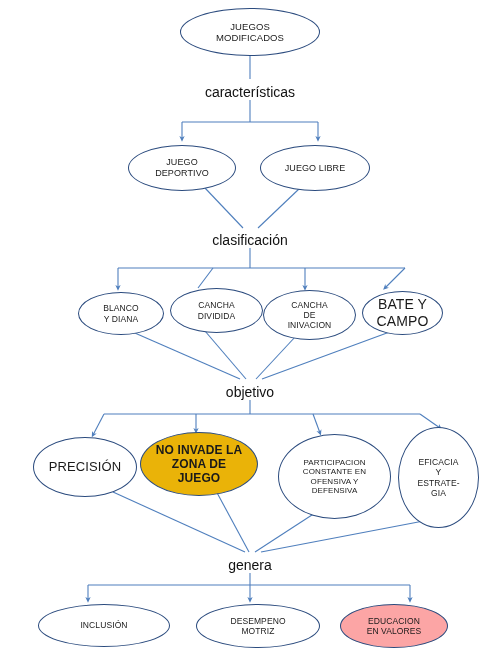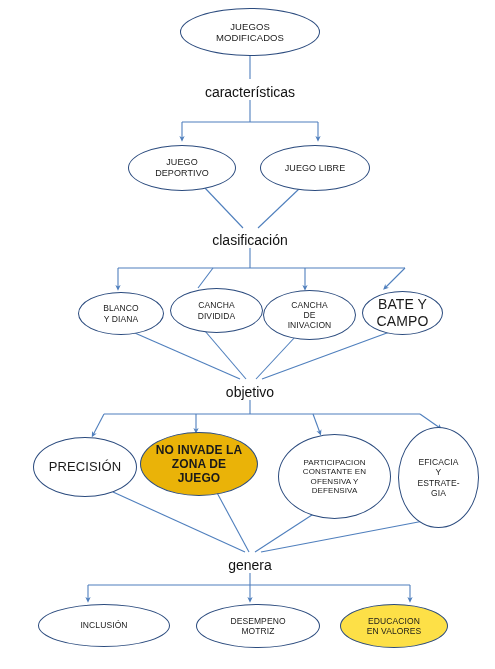--- a/index.html
+++ b/index.html
@@ -164,21 +164,21 @@
 ESTRATE-
 GIA</span>
       </div>
       <div class="node" style="left: 38px; top: 604px; width: 132px; height: 43px; font-size: 8.5px; border-color: rgb(43, 75, 126); background: rgb(255, 255, 255); color: rgb(26, 26, 26);">
         <span class="node-text">INCLUSIÓN</span>
       </div>
       <div class="node" style="left: 196px; top: 604px; width: 124px; height: 44px; font-size: 8.5px; border-color: rgb(43, 75, 126); background: rgb(255, 255, 255); color: rgb(26, 26, 26);">
         <span class="node-text">DESEMPENO
 MOTRIZ</span>
       </div>
-      <div class="node" style="left: 340px; top: 604px; width: 108px; height: 44px; font-size: 8.5px; border-color: rgb(43, 75, 126); background: #fde047; color: rgb(26, 26, 26);">
+      <div class="node" style="left: 340px; top: 604px; width: 108px; height: 44px; font-size: 8.5px; border-color: rgb(43, 75, 126); background: #fca5a5; color: rgb(26, 26, 26);">
         <span class="node-text">EDUCACION
 EN VALORES</span>
       </div>
     </div>
   <div id="labels-layer">
       <div class="edge-label" style="left: 250px; top: 84px; transform: translateX(-50%);">características</div>
       <div class="edge-label" style="left: 250px; top: 232px; transform: translateX(-50%);">clasificación</div>
       <div class="edge-label" style="left: 250px; top: 384px; transform: translateX(-50%);">objetivo</div>
       <div class="edge-label" style="left: 250px; top: 557px; transform: translateX(-50%);">genera</div>
     </div>

